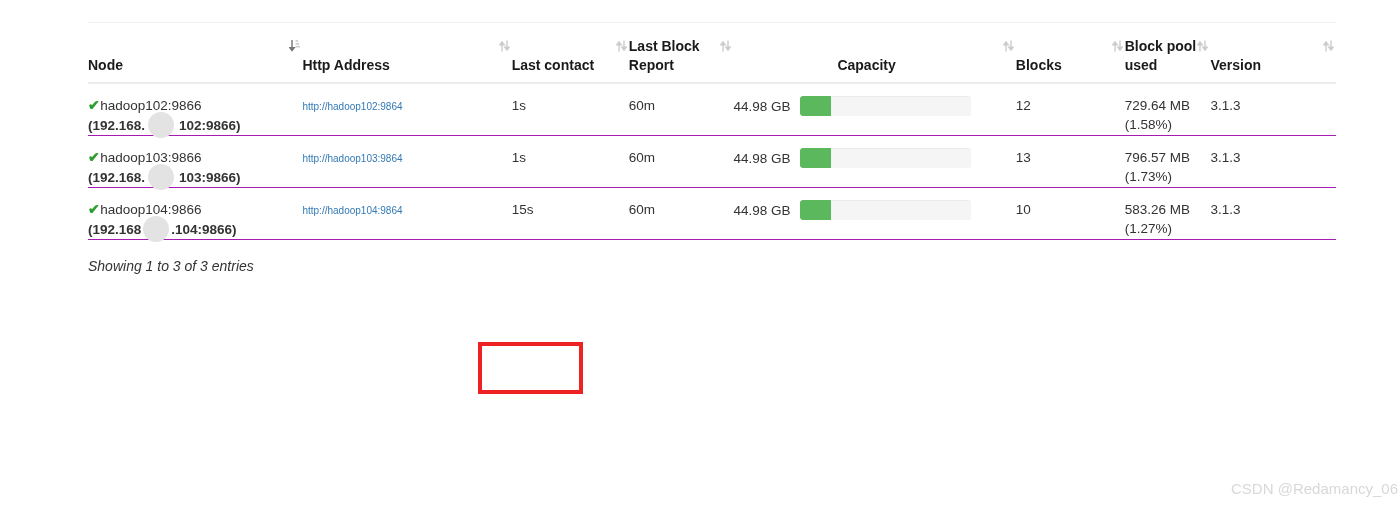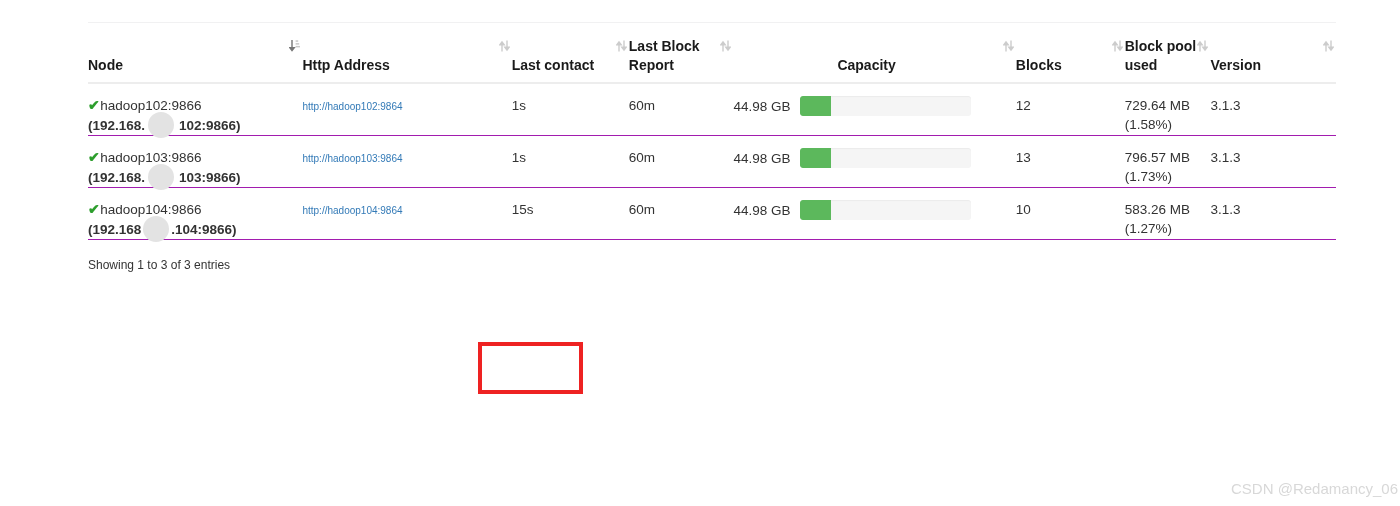--- a/index.html
+++ b/index.html
@@ -203,22 +203,23 @@
   .td-capacity { padding-left: 0; }
 
   
   .footer-row {
     display: flex;
     align-items: center;
     justify-content: space-between;
     margin-top: 18px;
   }
   .info-text {
-    font-size: 12px;
+    font-size: 14px;
     color: #333;
+    font-style: italic;
   }
   .pagination {
     display: flex;
     border: 1px solid #dddddd;
     border-radius: 4px;
     overflow: hidden;
     height: 34px;
   }
   .page-btn {
     display: flex;

